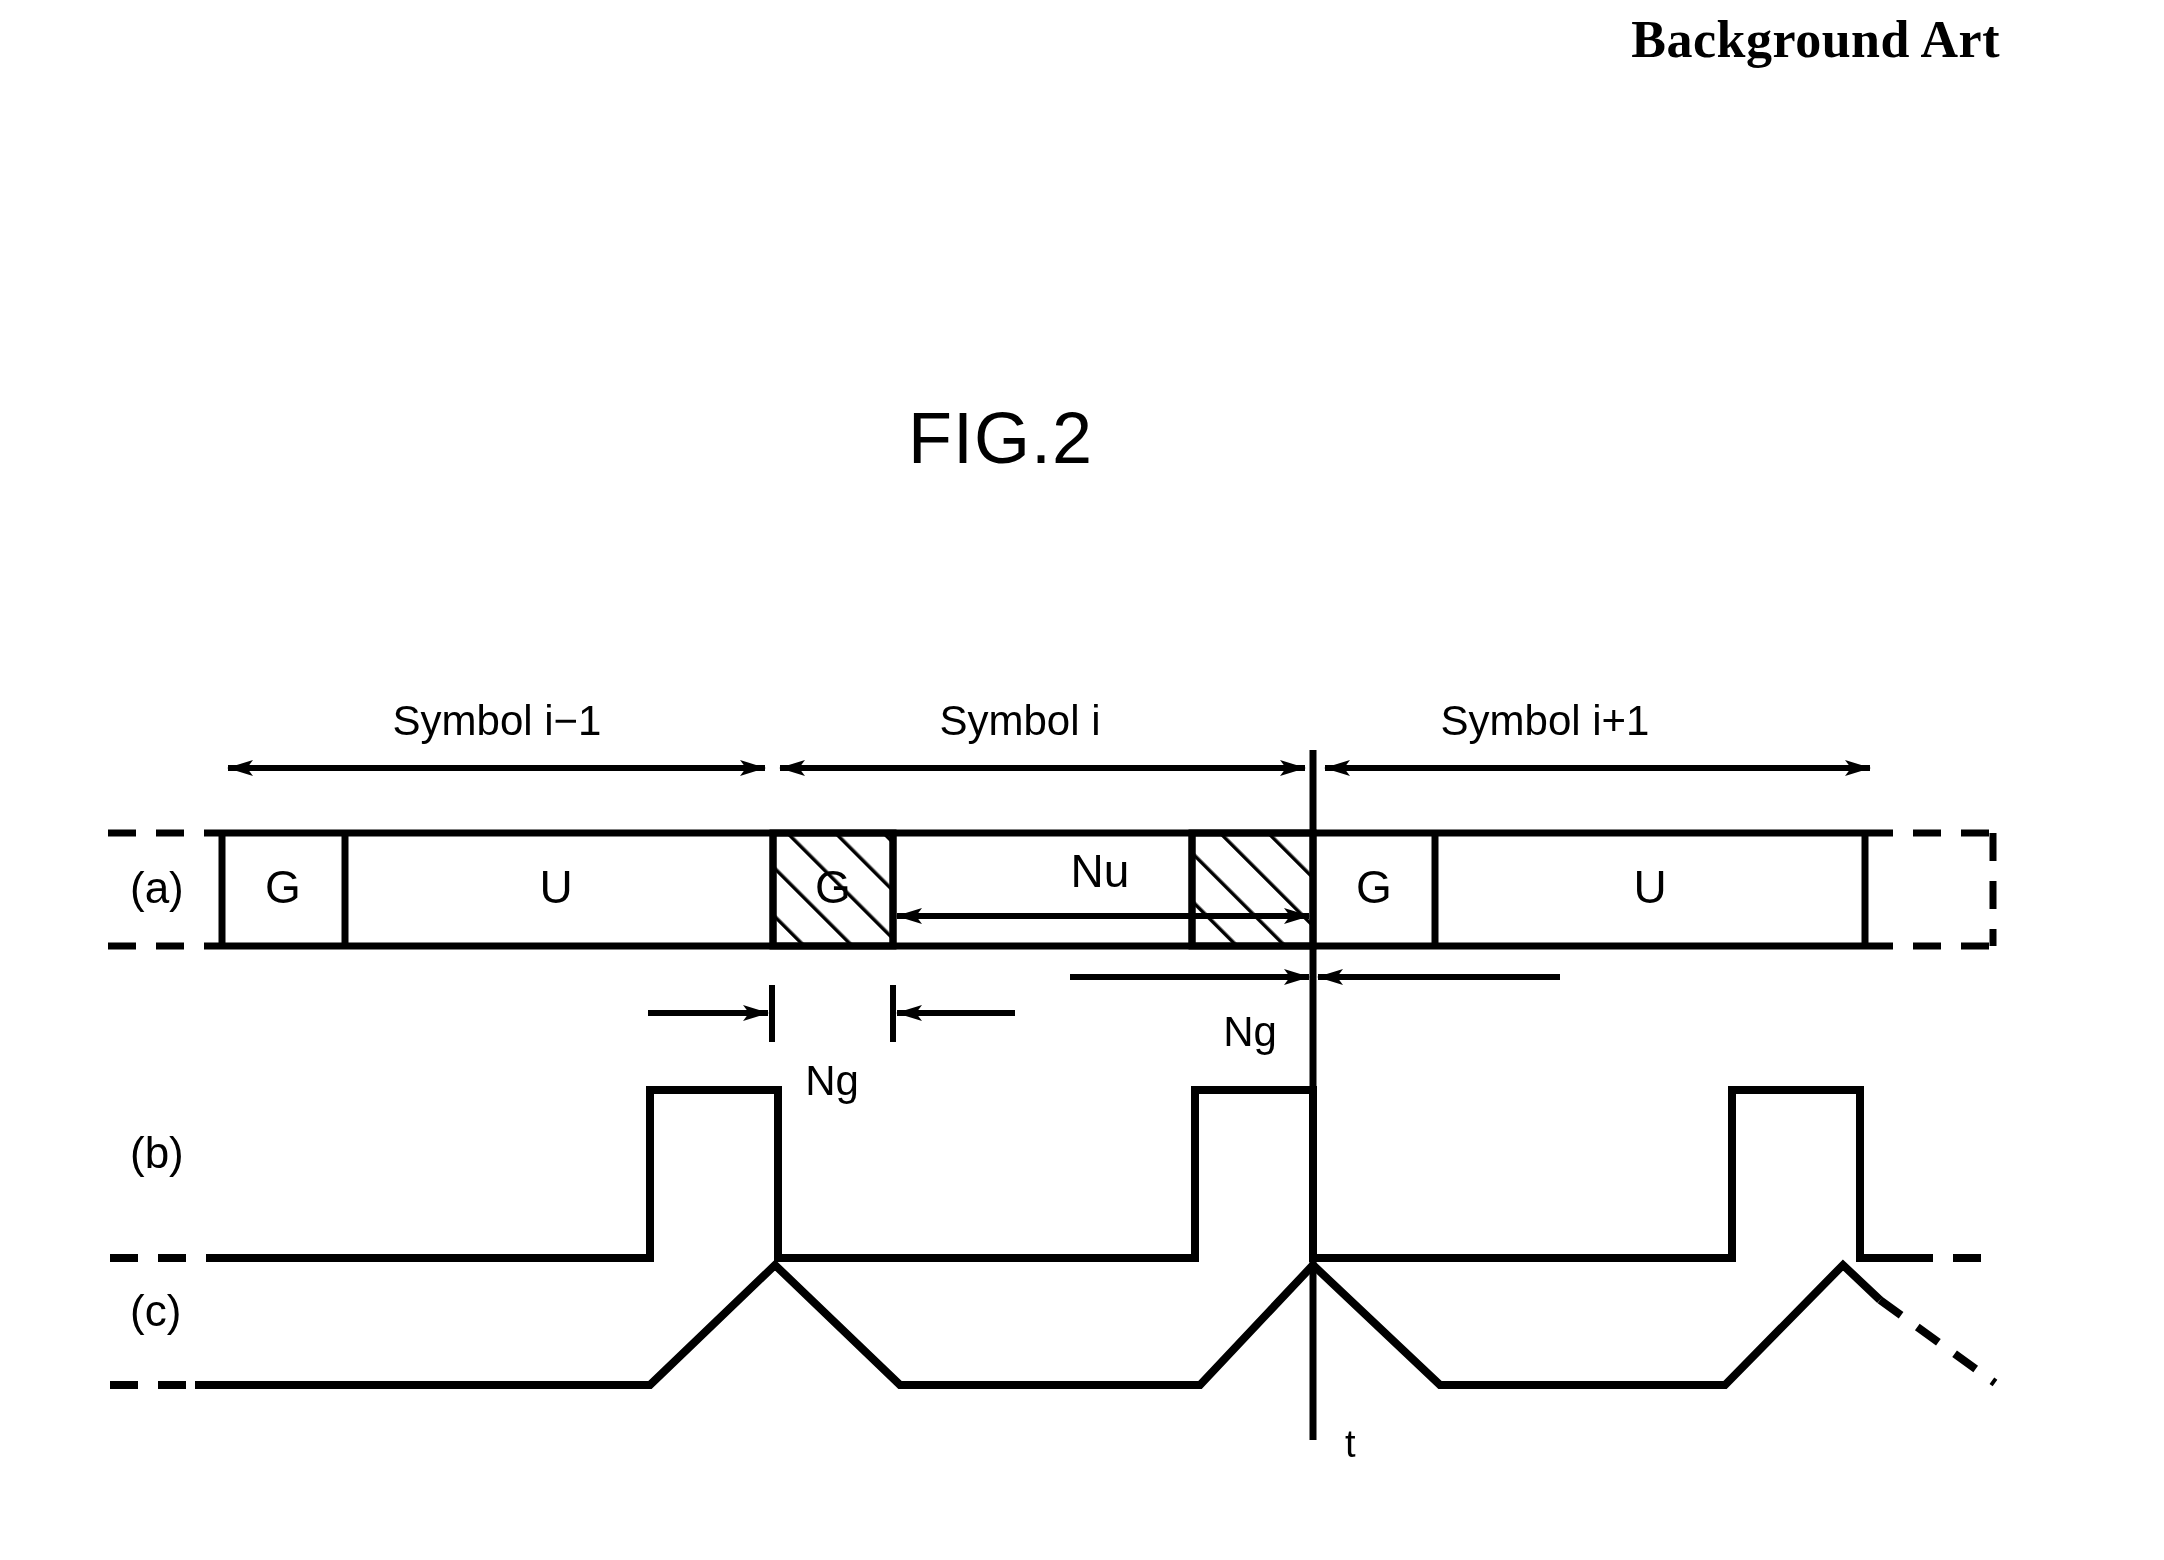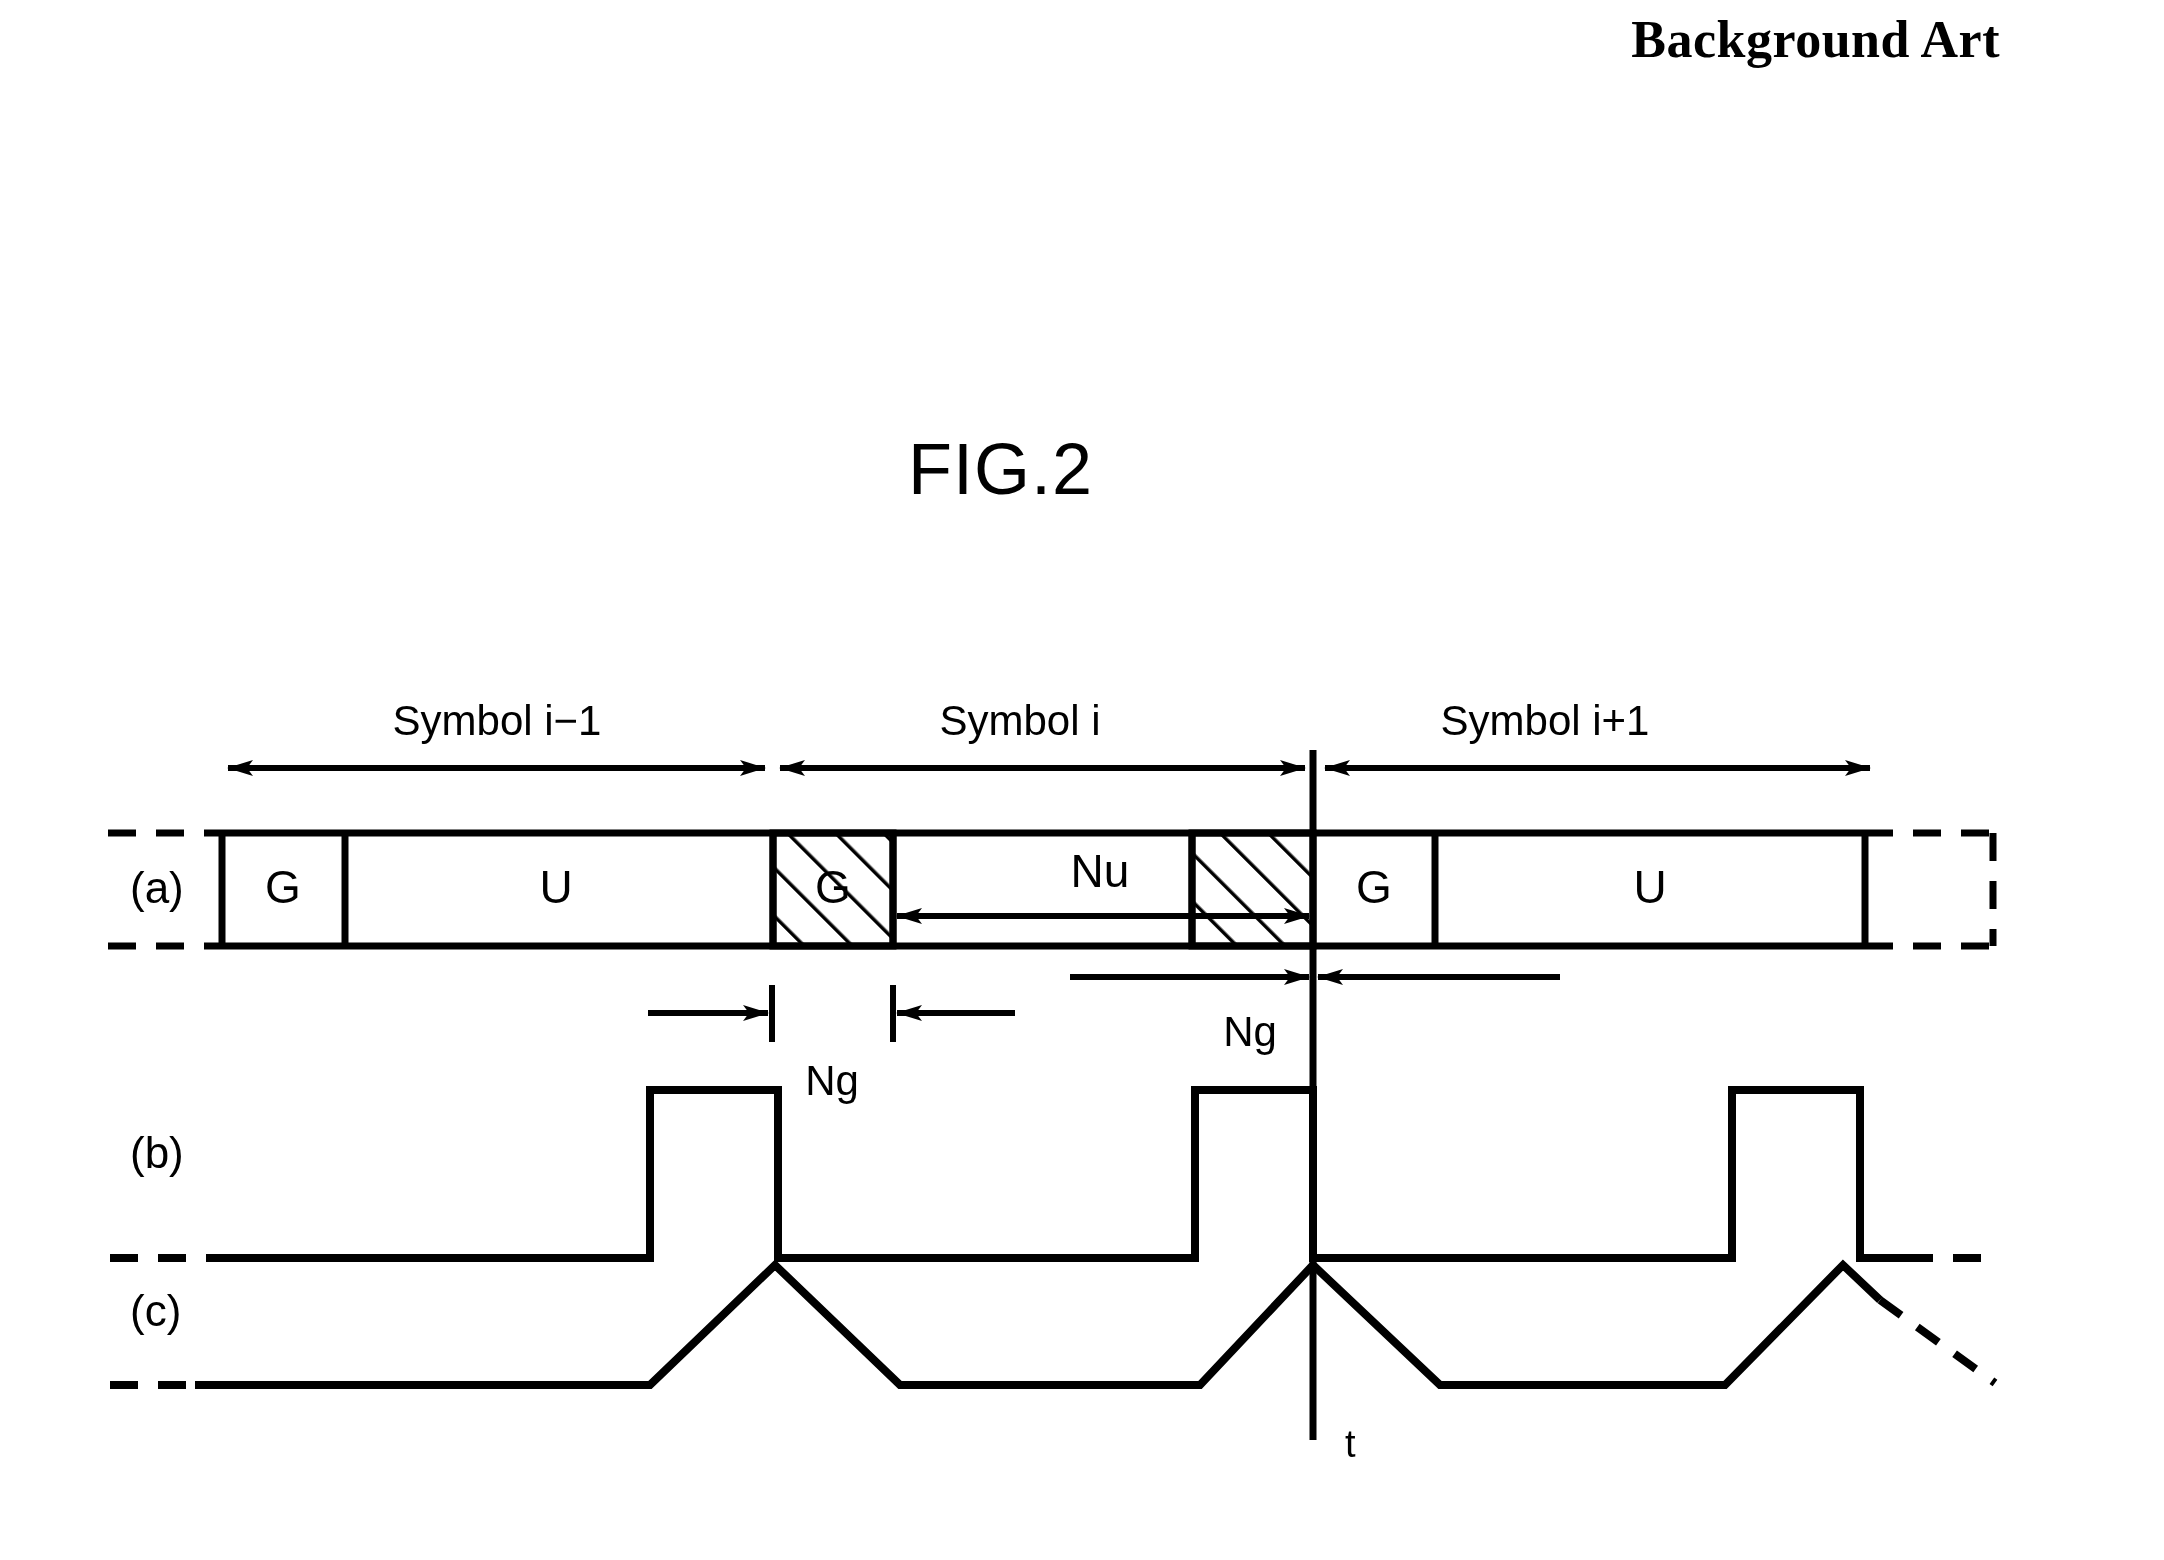--- a/index.html
+++ b/index.html
@@ -27,21 +27,21 @@
     top: 10px;
     font-family: "Liberation Serif", serif;
     font-weight: bold;
     font-size: 52px;
     letter-spacing: 0.5px;
     white-space: nowrap;
   }
   .figtitle {
     position: absolute;
     left: 908px;
-    top: 428px;
+    top: 397px;
     font-family: "Liberation Sans", sans-serif;
     font-size: 72px;
     letter-spacing: 1px;
     white-space: nowrap;
   }
   #diagram {
     position: absolute;
     left: 0; top: 0;
     width: 2164px;
     height: 1560px;

